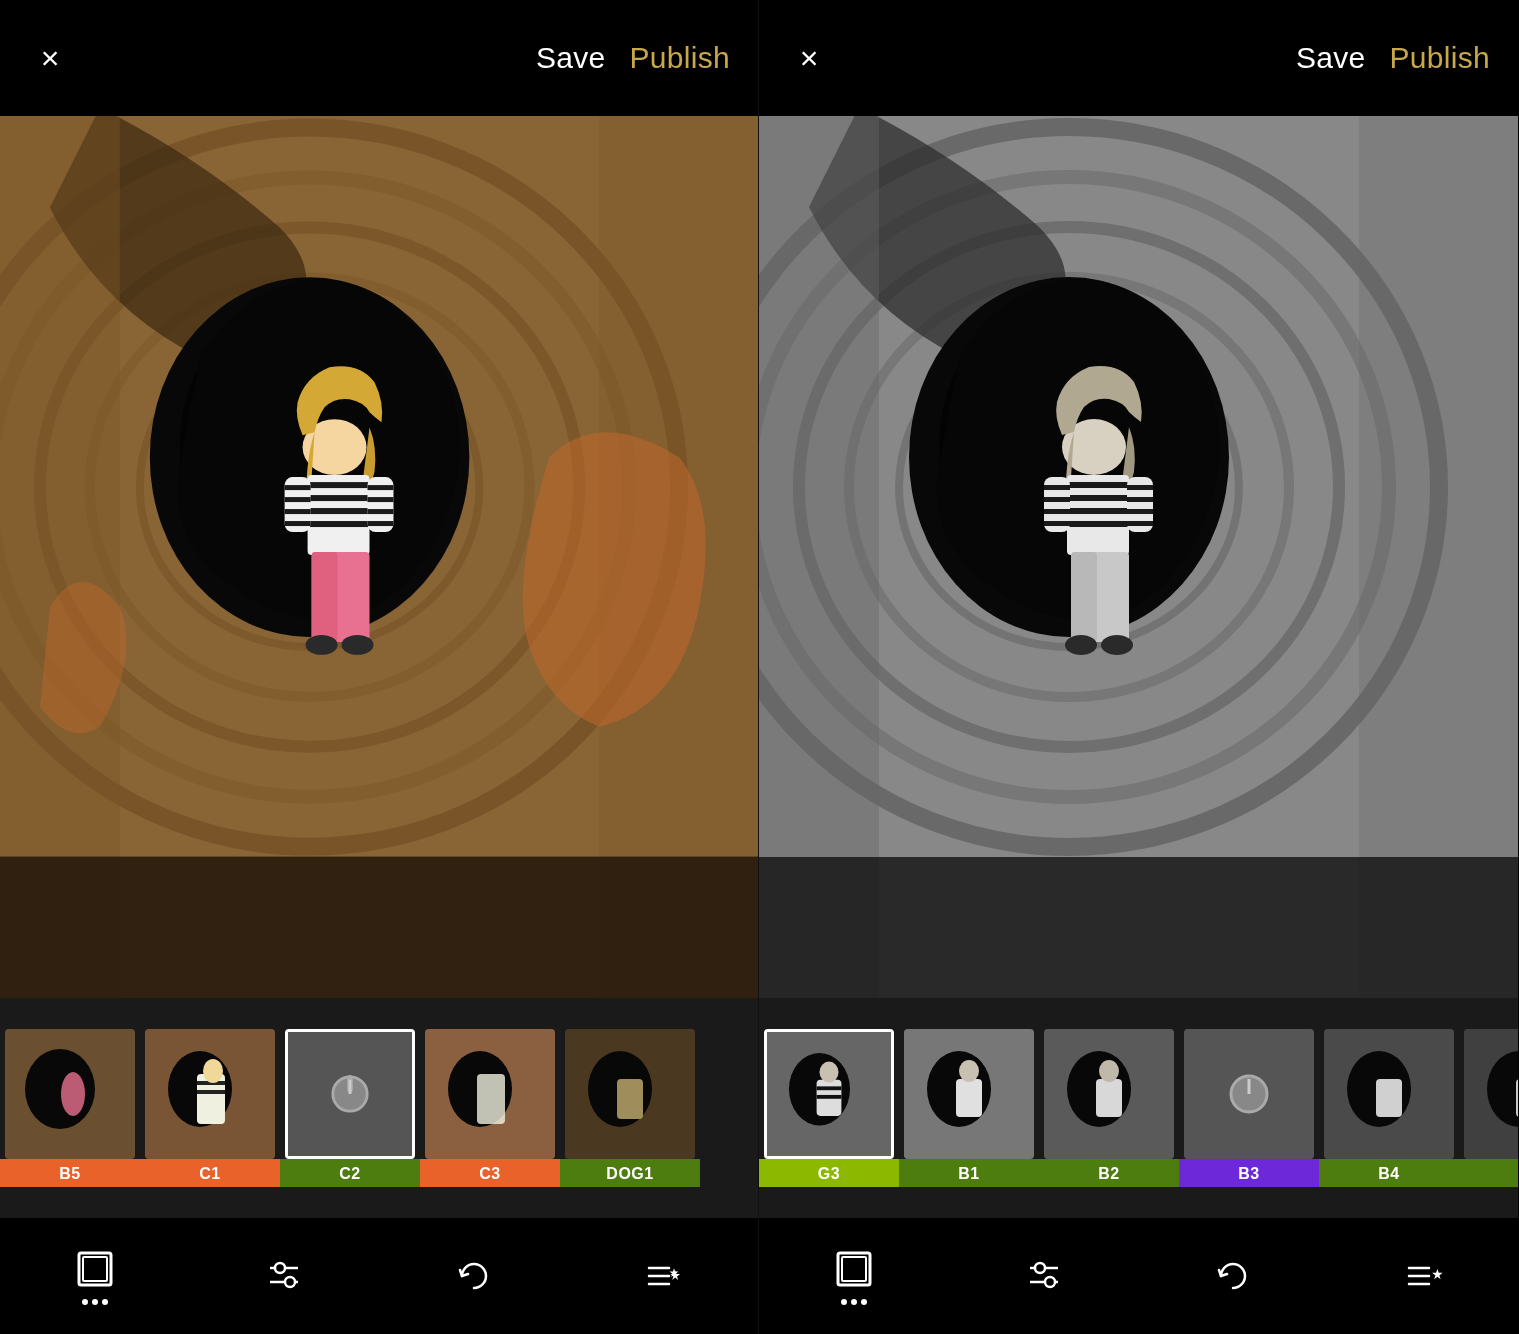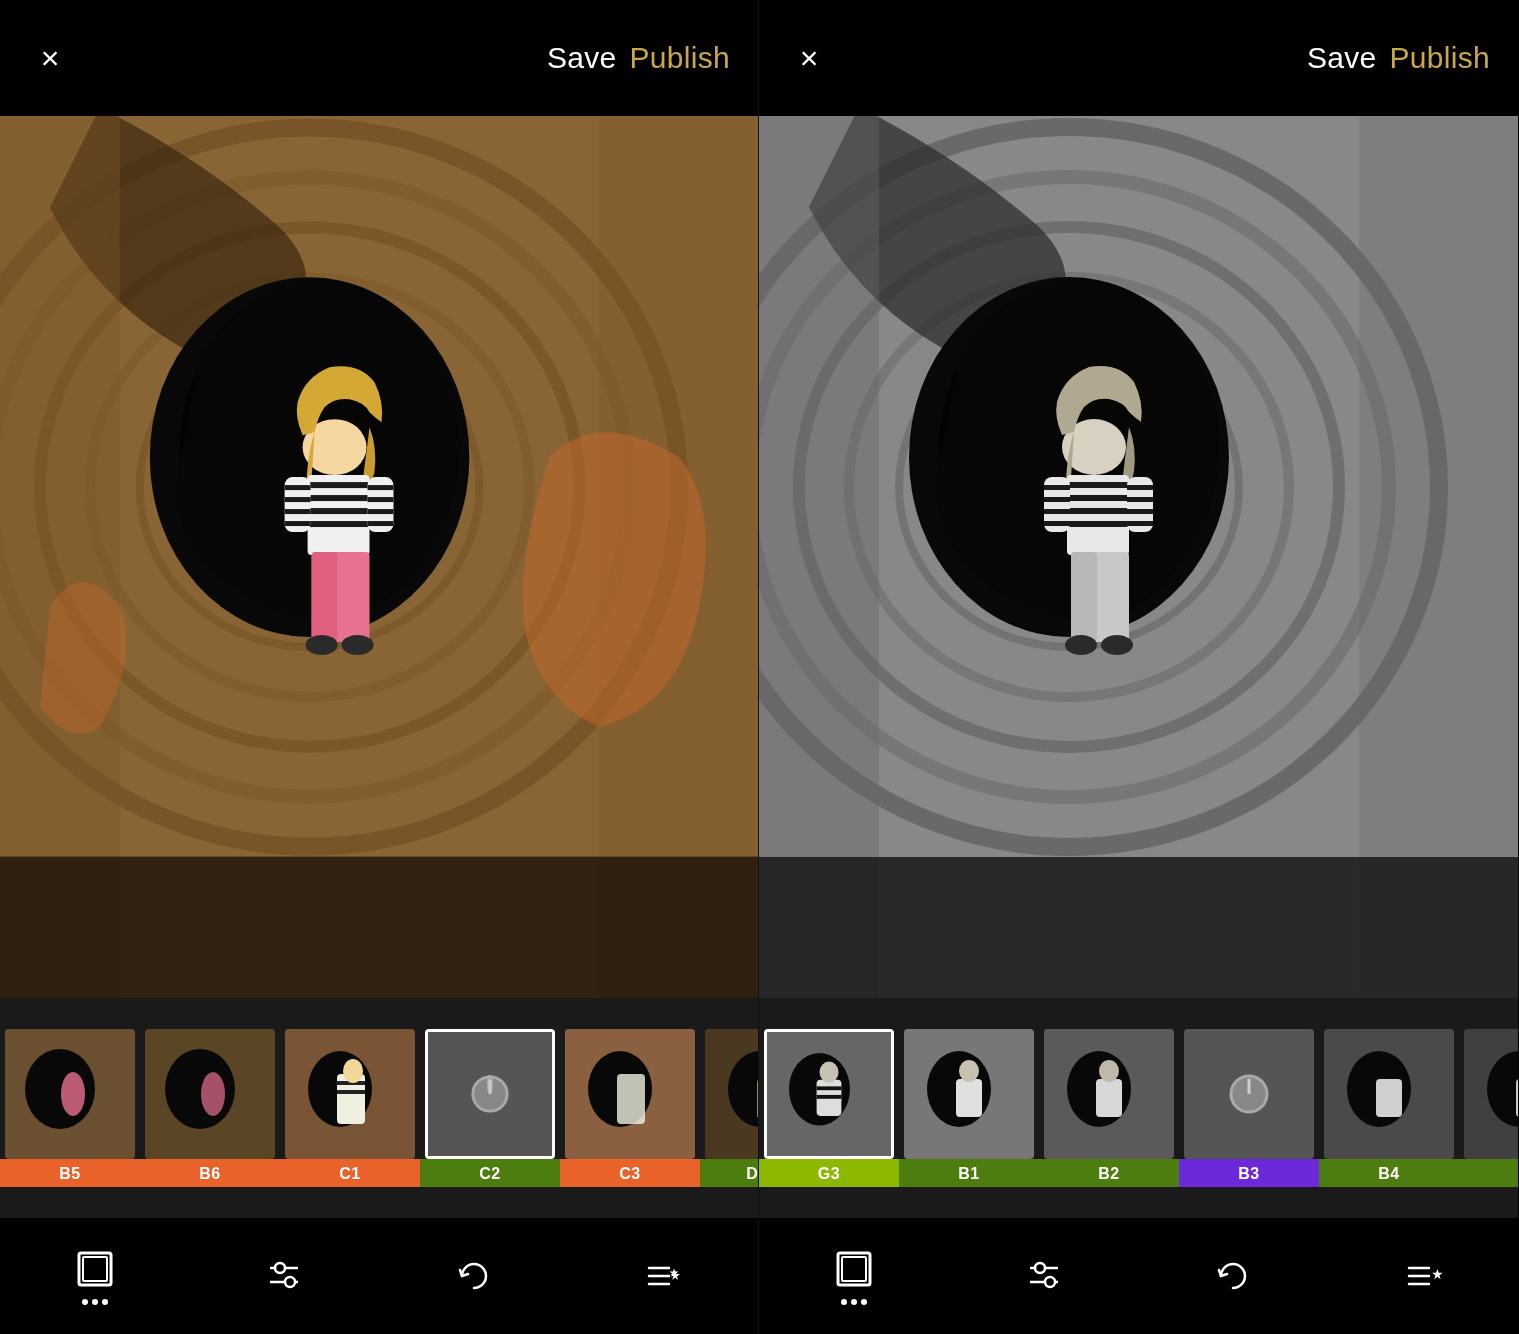--- a/index.html
+++ b/index.html
@@ -46,21 +46,21 @@
       line-height: 1;
       display: flex;
       align-items: center;
       justify-content: center;
       width: 44px;
       height: 44px;
     }
 
     .header-actions {
       display: flex;
-      gap: 13px;
+      gap: 24px;
       align-items: center;
     }
 
     .save-btn {
       color: #fff;
       font-size: 30px;
       font-weight: 400;
       cursor: pointer;
       letter-spacing: 0.3px;
     }
@@ -268,30 +268,20 @@
       <div class="filter-thumb">
         <svg viewBox="0 0 130 130" xmlns="http://www.w3.org/2000/svg">
           <rect width="130" height="130" fill="#6a5030"></rect>
           <ellipse cx="55" cy="60" rx="35" ry="40" fill="#080808"></ellipse>
           <ellipse cx="68" cy="65" rx="12" ry="22" fill="#e87090" opacity="0.8"></ellipse>
         </svg>
       </div>
       <div class="filter-label filter-label-orange">B5</div>
     </div>
 
-    <div class="filter-item">
-      <div class="filter-thumb">
-        <svg viewBox="0 0 130 130" xmlns="http://www.w3.org/2000/svg">
-          <rect width="130" height="130" fill="#5a4525"></rect>
-          <ellipse cx="55" cy="60" rx="35" ry="40" fill="#080808"></ellipse>
-          <ellipse cx="68" cy="65" rx="12" ry="22" fill="#e87090" opacity="0.7"></ellipse>
-        </svg>
-      </div>
-      <div class="filter-label filter-label-orange">B6</div>
-    </div>
 
     <div class="filter-item">
       <div class="filter-thumb">
         <svg viewBox="0 0 130 130" xmlns="http://www.w3.org/2000/svg">
           <rect width="130" height="130" fill="#7a5535"></rect>
           <ellipse cx="55" cy="60" rx="32" ry="38" fill="#080808"></ellipse>
           <rect x="52" y="45" width="28" height="50" rx="4" fill="#f0f0e0"></rect>
           <rect x="52" y="52" width="28" height="4" fill="#222"></rect>
           <rect x="52" y="61" width="28" height="4" fill="#222"></rect>
           <ellipse cx="68" cy="42" rx="10" ry="12" fill="#f0d898"></ellipse>

